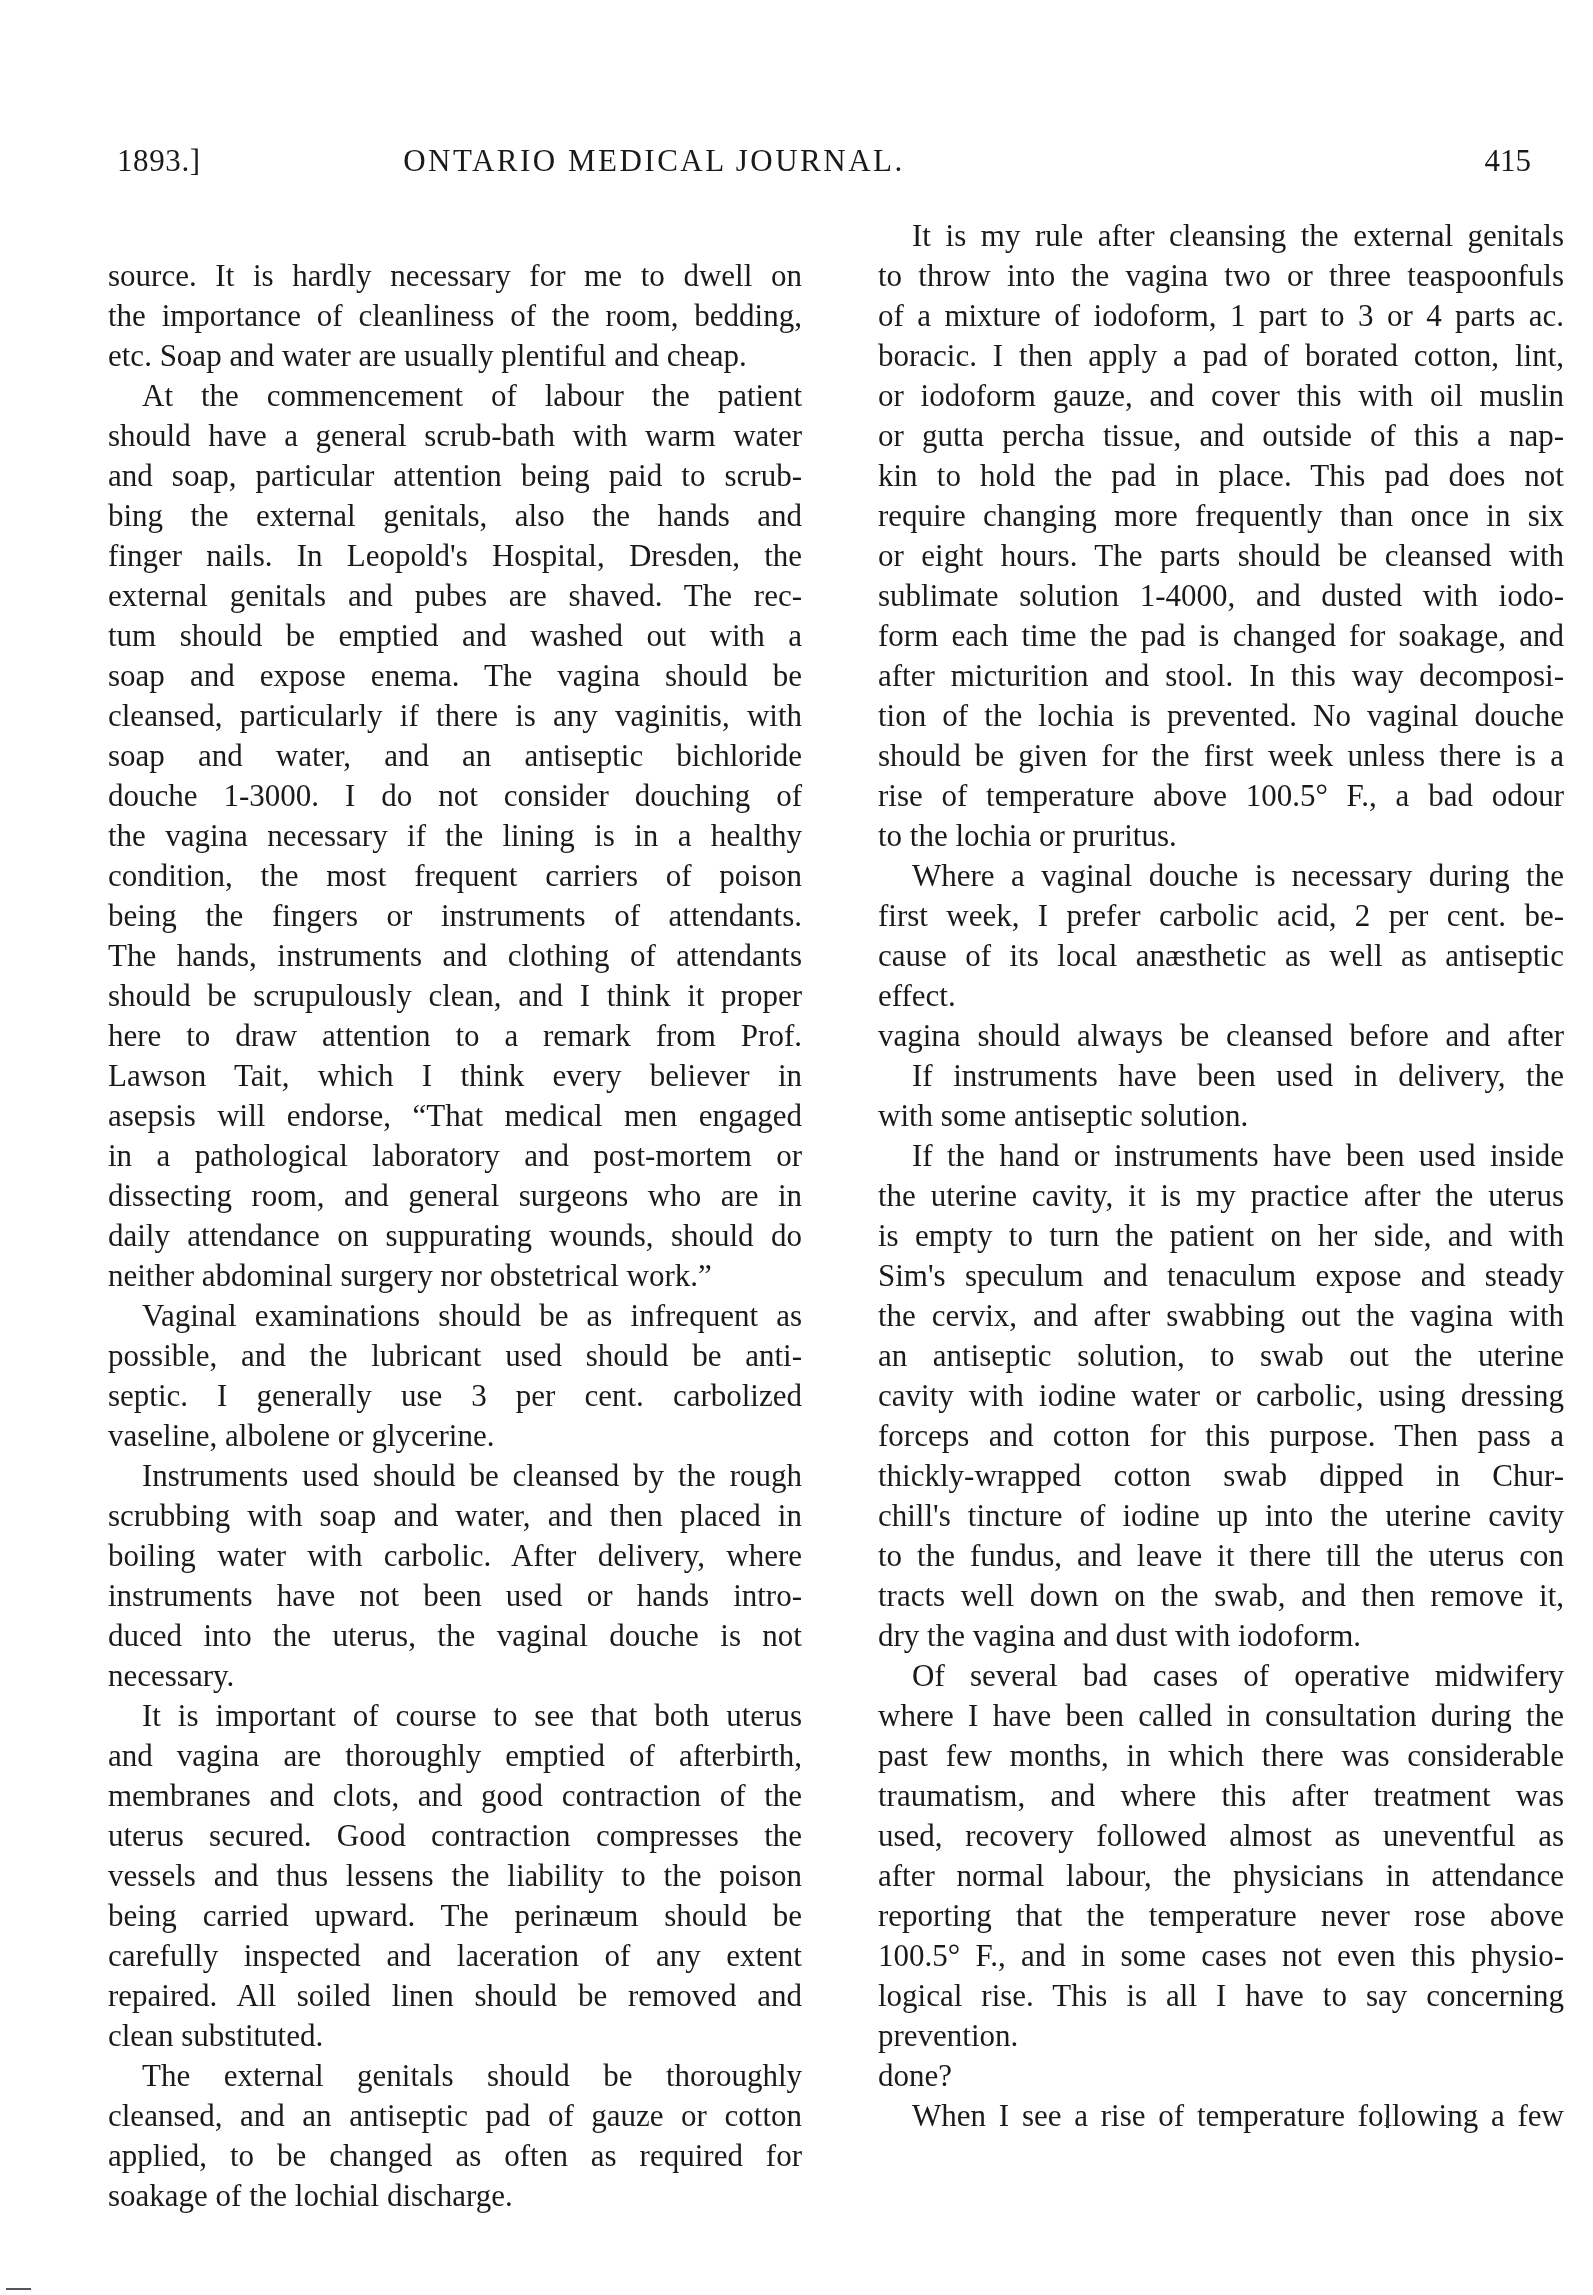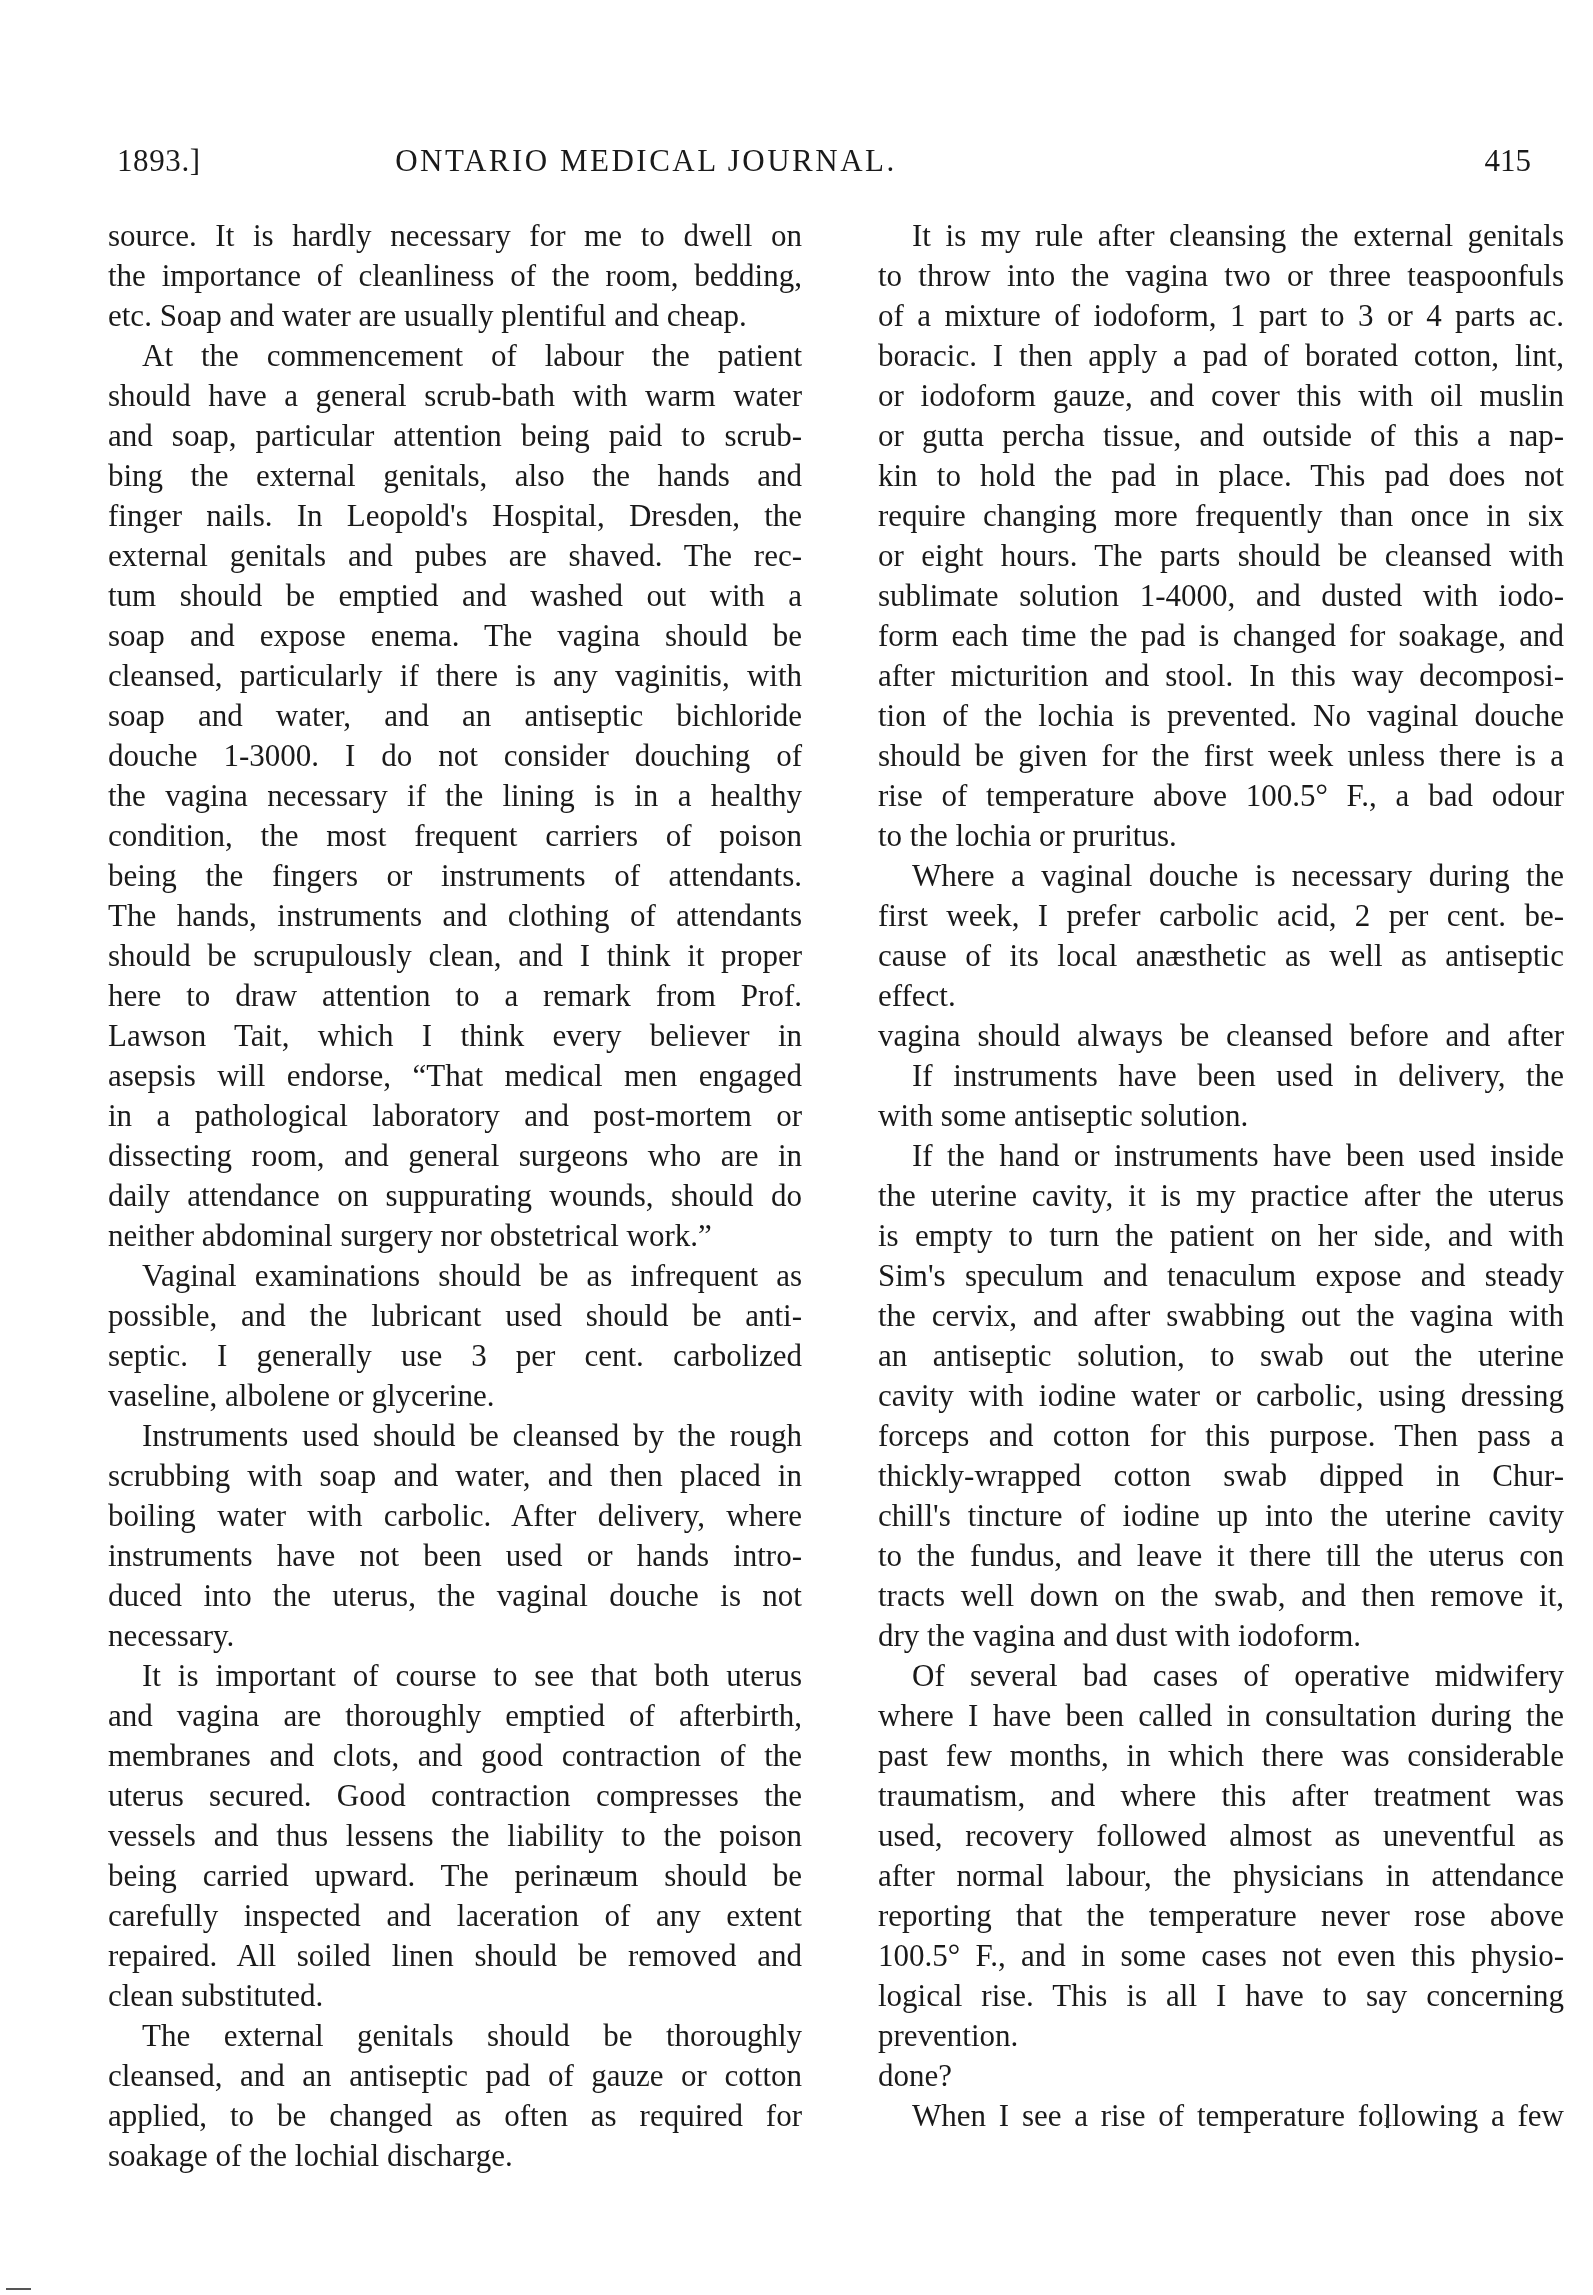--- a/index.html
+++ b/index.html
@@ -1,24 +1,24 @@
 <!DOCTYPE html>
 <html style="font-size:9.8px"><head>
 <meta charset="utf-8">
 <style>
   html, body { margin: 0; padding: 0; background: #ffffff; }
   body { width: 1594px; height: 2295px; position: relative; overflow: hidden;
          font-family: "Liberation Serif", "DejaVu Serif", serif; color: #1a1a1a; }
   .header { position: absolute; top: 143px; left: 0; width: 1594px; height: 49px; }
   .hdr-year { position: absolute; left: 117px; top: 0; font-size: 31px; letter-spacing: 0.6px; }
-  .hdr-title { position: absolute; left: 0; width: 1292px; top: 0; text-align: center;
+  .hdr-title { position: absolute; left: 8px; width: 1292px; top: 0; text-align: center;
                font-size: 31px; letter-spacing: 2.5px; }
   .hdr-page { position: absolute; right: 63px; top: 0; font-size: 31px; }
   .col { position: absolute; top: 216px; width: 694px; }
-  .col-left { left: 108px; }
+  .col-left { left: 108px; margin-top: 40px; }
   .col-right { left: 849px; width: 686px; margin-left: 29px; }
   .para { margin: 0; }
   .line { display: block; height: 40px; line-height: 40px; font-size: 31px;
           text-align: justify; text-align-last: justify; white-space: nowrap; overflow: visible; }
   .line.last { text-align-last: left; }
   .line.indent { padding-left: 34px; }
   .para + .para { margin-top: 0; }
   .mark { position: absolute; left: 1386px; top: 2118px; width: 2.5px; height: 9.8px; background: #333; }
   .corner-mark { position: absolute; left: 6.1px; top: 2288px; width: 24.6px; height: 1.8px; background: #555; }
 </style>

